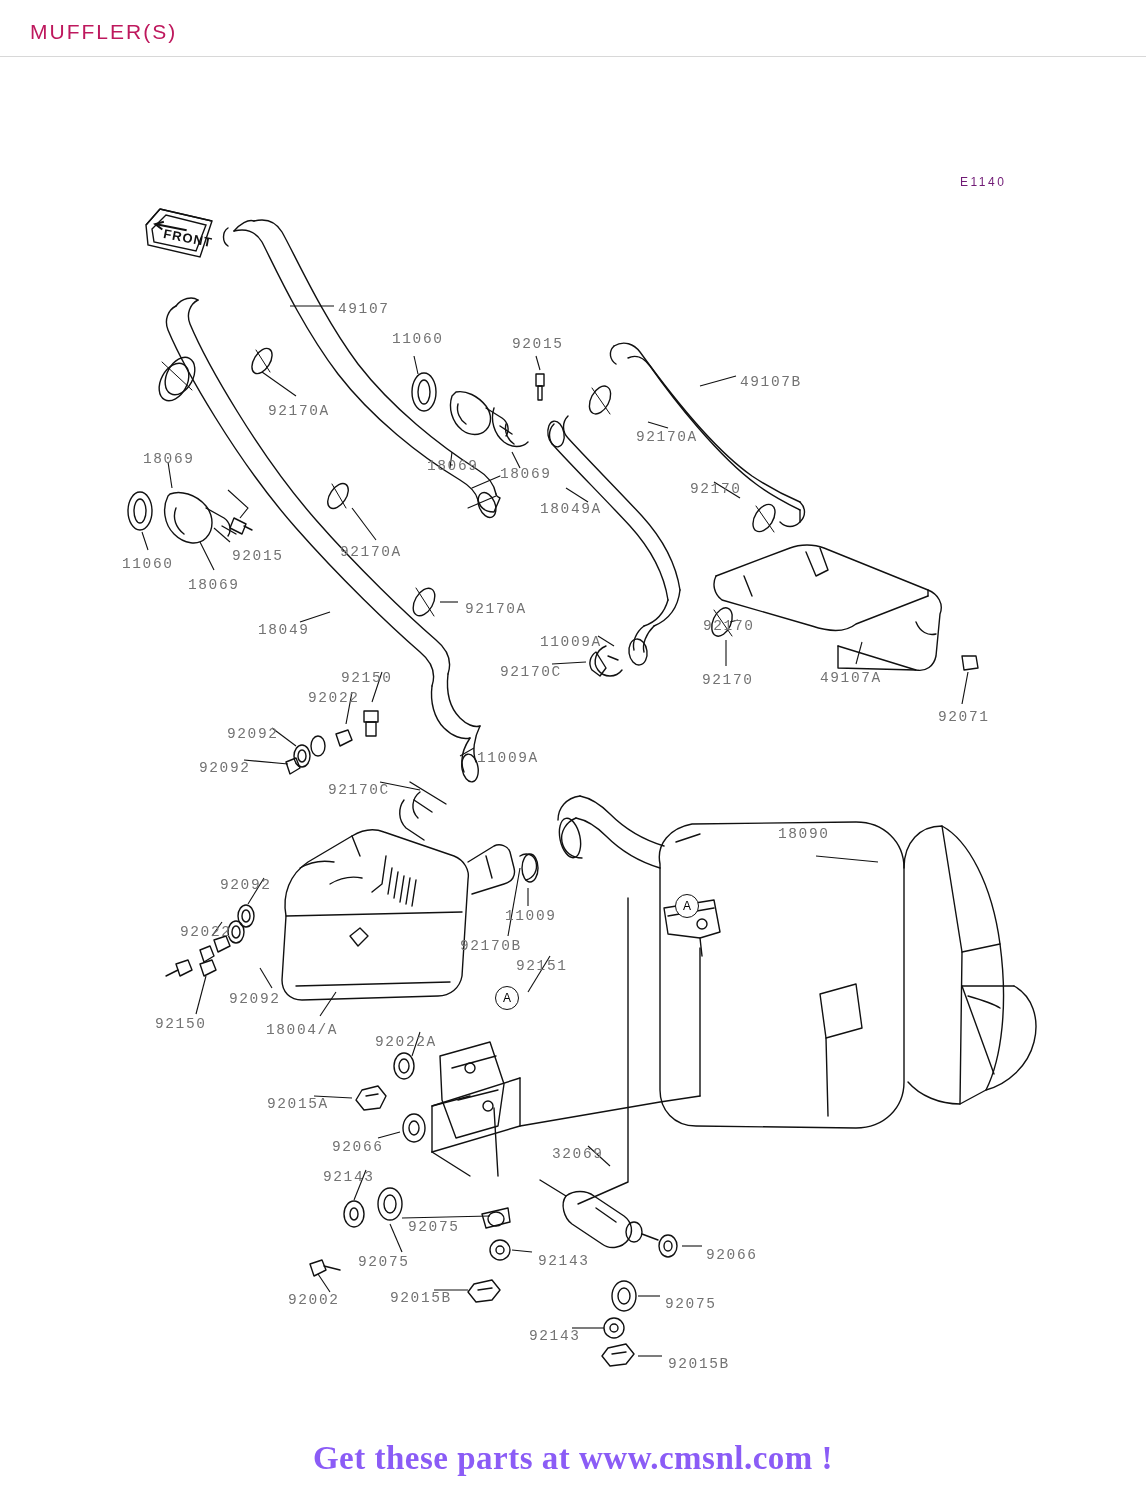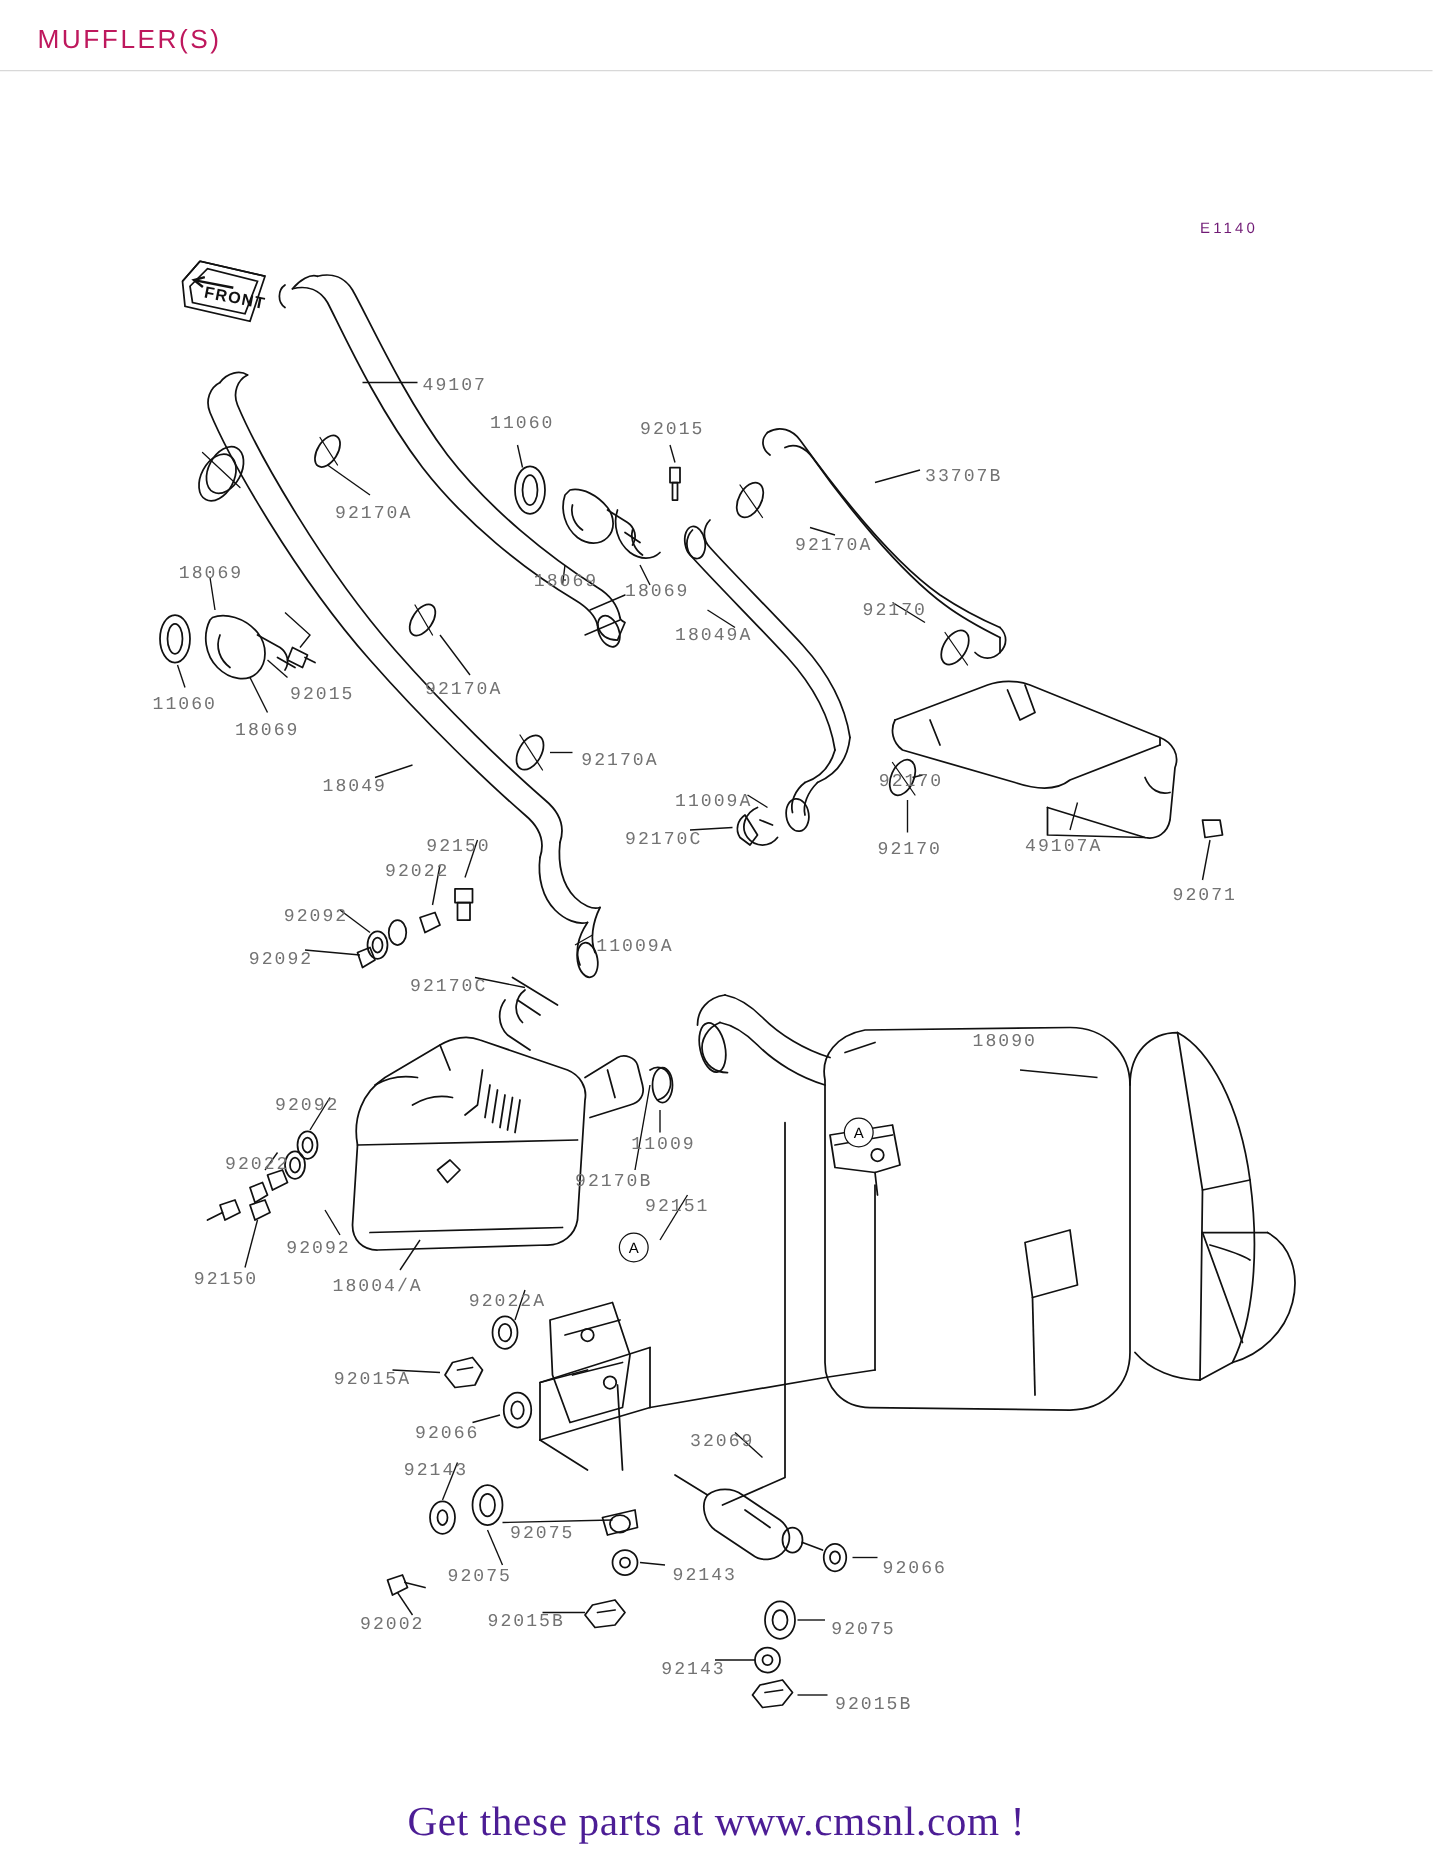--- a/index.html
+++ b/index.html
@@ -95,22 +95,22 @@
   
   #footer {
     position: absolute;
     left: 0; top: 1440px;
     width: 1146px;
     text-align: center;
   }
   #footer-text {
     font-family: "Liberation Serif", serif;
     font-size: 33px;
-    font-weight: normal;
-    color: #4c1d95;
+    font-weight: bold;
+    color: #8b5cf6;
     letter-spacing: 0.5px;
   }
   .callout-circle {
     position: absolute;
     width: 22px;
     height: 22px;
     border: 1.4px solid #111;
     border-radius: 50%;
     font-size: 12px;
     line-height: 22px;
@@ -424,21 +424,21 @@
         <path d="M662 1300 L638 1300"></path>
         <path d="M228 434 L248 452 L240 462"></path>
       </g>
     </svg>
   </div>
 
   <div id="labels">
       <div class="lbl" style="left: 338px; top: 301px;">49107</div>
       <div class="lbl" style="left: 392px; top: 331px;">11060</div>
       <div class="lbl" style="left: 512px; top: 336px;">92015</div>
-      <div class="lbl" style="left: 740px; top: 374px;">33707B</div>
+      <div class="lbl" style="left: 740px; top: 374px;">49107B</div>
       <div class="lbl" style="left: 268px; top: 403px;">92170A</div>
       <div class="lbl" style="left: 636px; top: 429px;">92170A</div>
       <div class="lbl" style="left: 143px; top: 451px;">18069</div>
       <div class="lbl" style="left: 427px; top: 458px;">18069</div>
       <div class="lbl" style="left: 500px; top: 466px;">18069</div>
       <div class="lbl" style="left: 690px; top: 481px;">92170</div>
       <div class="lbl" style="left: 540px; top: 501px;">18049A</div>
       <div class="lbl" style="left: 232px; top: 548px;">92015</div>
       <div class="lbl" style="left: 340px; top: 544px;">92170A</div>
       <div class="lbl" style="left: 122px; top: 556px;">11060</div>

